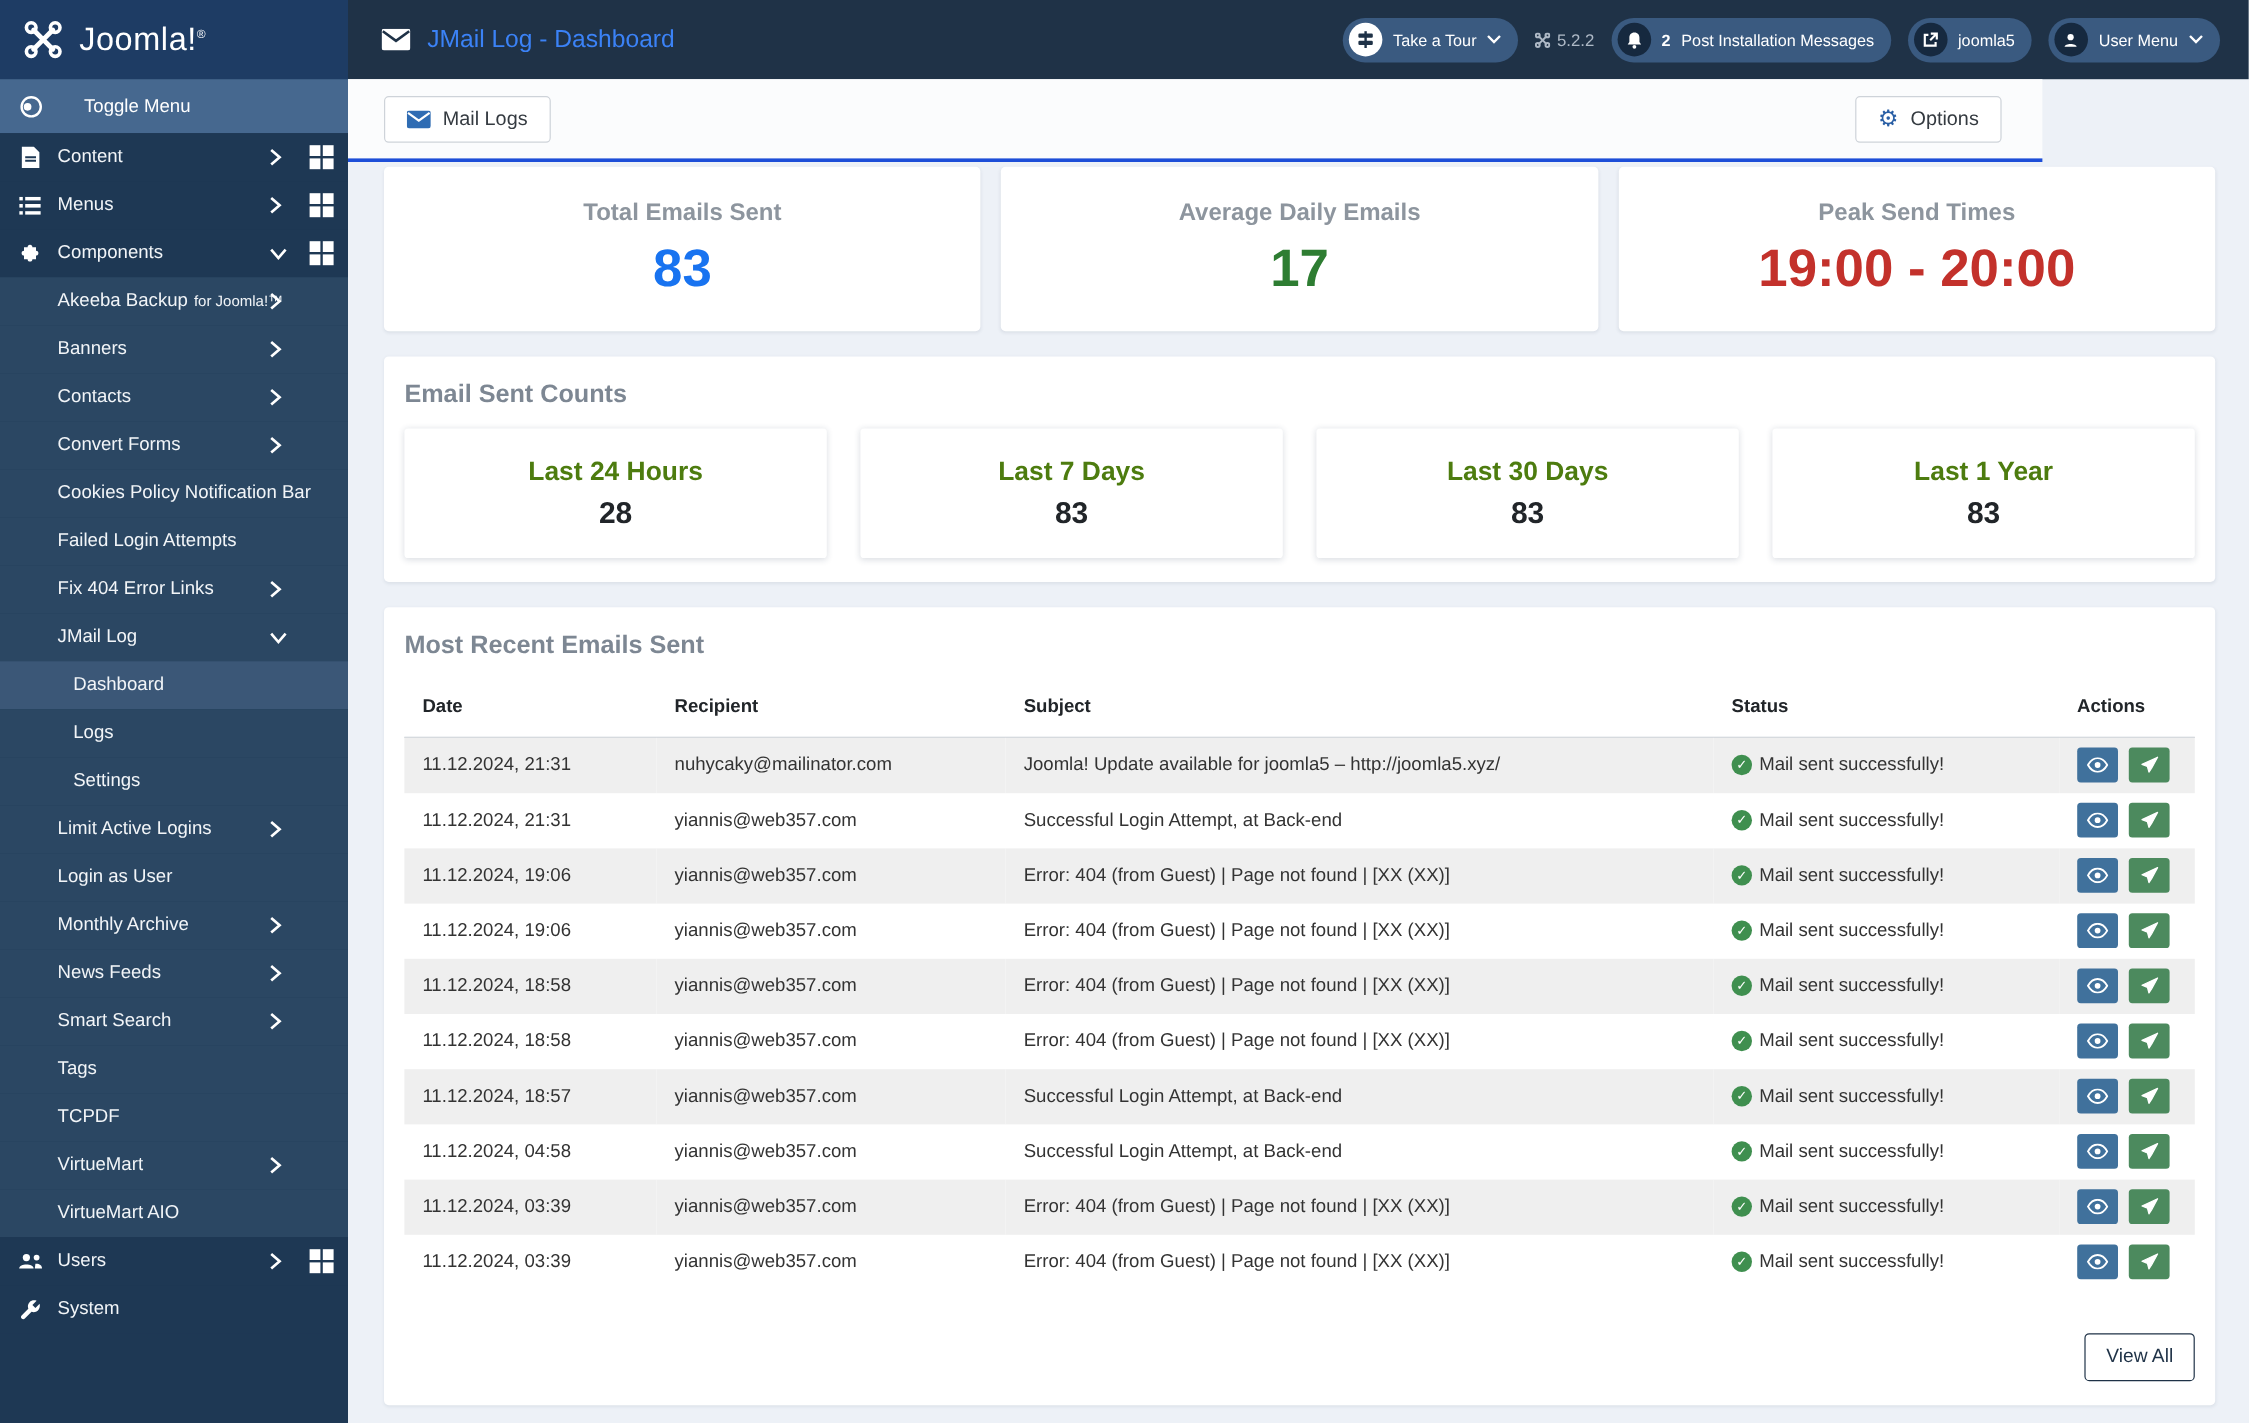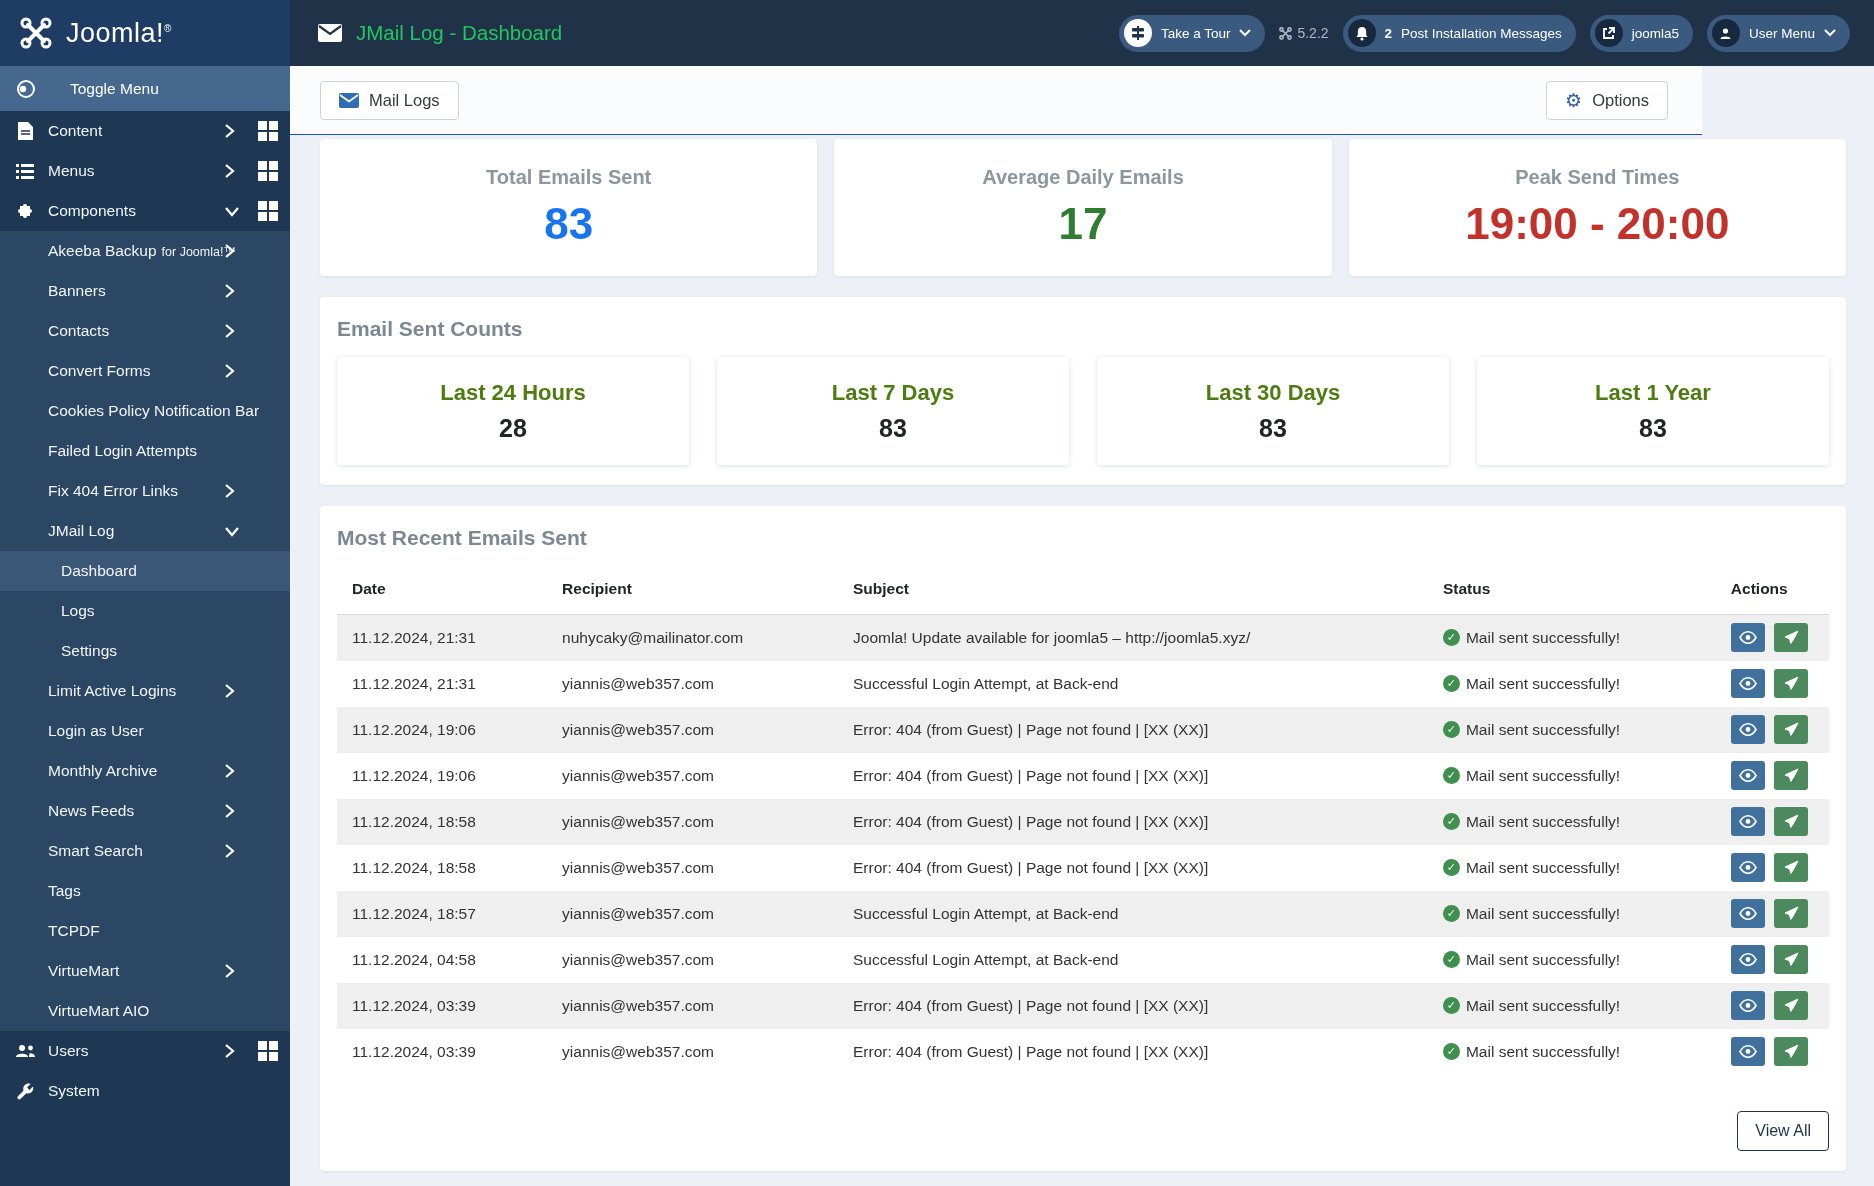--- a/index.html
+++ b/index.html
@@ -24,31 +24,31 @@
   .nav-item.lvl2 .lab { margin-left:48px; }
   .nav-item.lvl3 .lab { margin-left:61px; }
   .nav-item .suffix { font-size:12.5px; margin-left:5px; }
   .nav-item .chev { position:absolute; left:224px; width:16px; text-align:center; }
   .nav-item .grid4 { position:absolute; left:258px; }
   .grid4 { display:grid; grid-template-columns:9px 9px; grid-template-rows:9px 9px; gap:2px; }
   .grid4 span { background:#fff; }
 
   
   .header { position:absolute; left:290px; top:0; width:1584px; height:66px; background:#1f3247; display:flex; align-items:center; padding:0 24px 0 28px; }
-  .page-title { display:flex; align-items:center; gap:14px; color:#22c55e; font-size:20.5px; font-weight:500; }
+  .page-title { display:flex; align-items:center; gap:14px; color:#3b82f6; font-size:20.5px; font-weight:500; }
   .header-right { margin-left:auto; display:flex; align-items:center; gap:14px; }
   .pill { height:37px; background:#3a5a80; border-radius:19px; display:flex; align-items:center; gap:9px; padding:0 14px 0 5px; color:#fff; font-size:13.5px; cursor:pointer; white-space:nowrap; }
   .pill .circle { width:28px; height:28px; border-radius:50%; display:flex; align-items:center; justify-content:center; }
   .circle.light { background:#fff; }
   .circle.dark { background:#16293f; }
   .version { color:#aeb9c6; font-size:14px; display:flex; align-items:center; gap:5px; }
   .badge-num { font-weight:bold; font-size:13.5px; }
 
   
-  .toolbar { position:absolute; left:290px; top:66px; width:1412px; height:69px; background:#fbfcfd; border-bottom:1px solid #1d4ed8; display:flex; align-items:center; padding:0 34px 0 30px; }
+  .toolbar { position:absolute; left:290px; top:66px; width:1412px; height:69px; background:#fbfcfd; border-bottom:3px solid #1d4ed8; display:flex; align-items:center; padding:0 34px 0 30px; }
   .btn-light { display:flex; align-items:center; gap:10px; background:#fff; border:1px solid #ced3d9; border-radius:4px; height:39px; padding:0 18px; font-size:16.5px; color:#343a40; cursor:pointer; }
   .toolbar .right { margin-left:auto; }
 
   
   .content { position:absolute; left:290px; top:123px; width:1584px; height:1051px; padding:16px 28px 0 30px; }
 
   .stats-row { display:flex; gap:17px; }
   .stat-card { flex:1; background:#fff; border-radius:4px; box-shadow:0 1px 3px rgba(30,50,80,.09); height:137px; display:flex; flex-direction:column; align-items:center; justify-content:center; gap:10px; }
   .stat-label { color:#8d959e; font-size:20px; font-weight:bold; }
   .stat-value { font-size:44px; font-weight:bold; }

